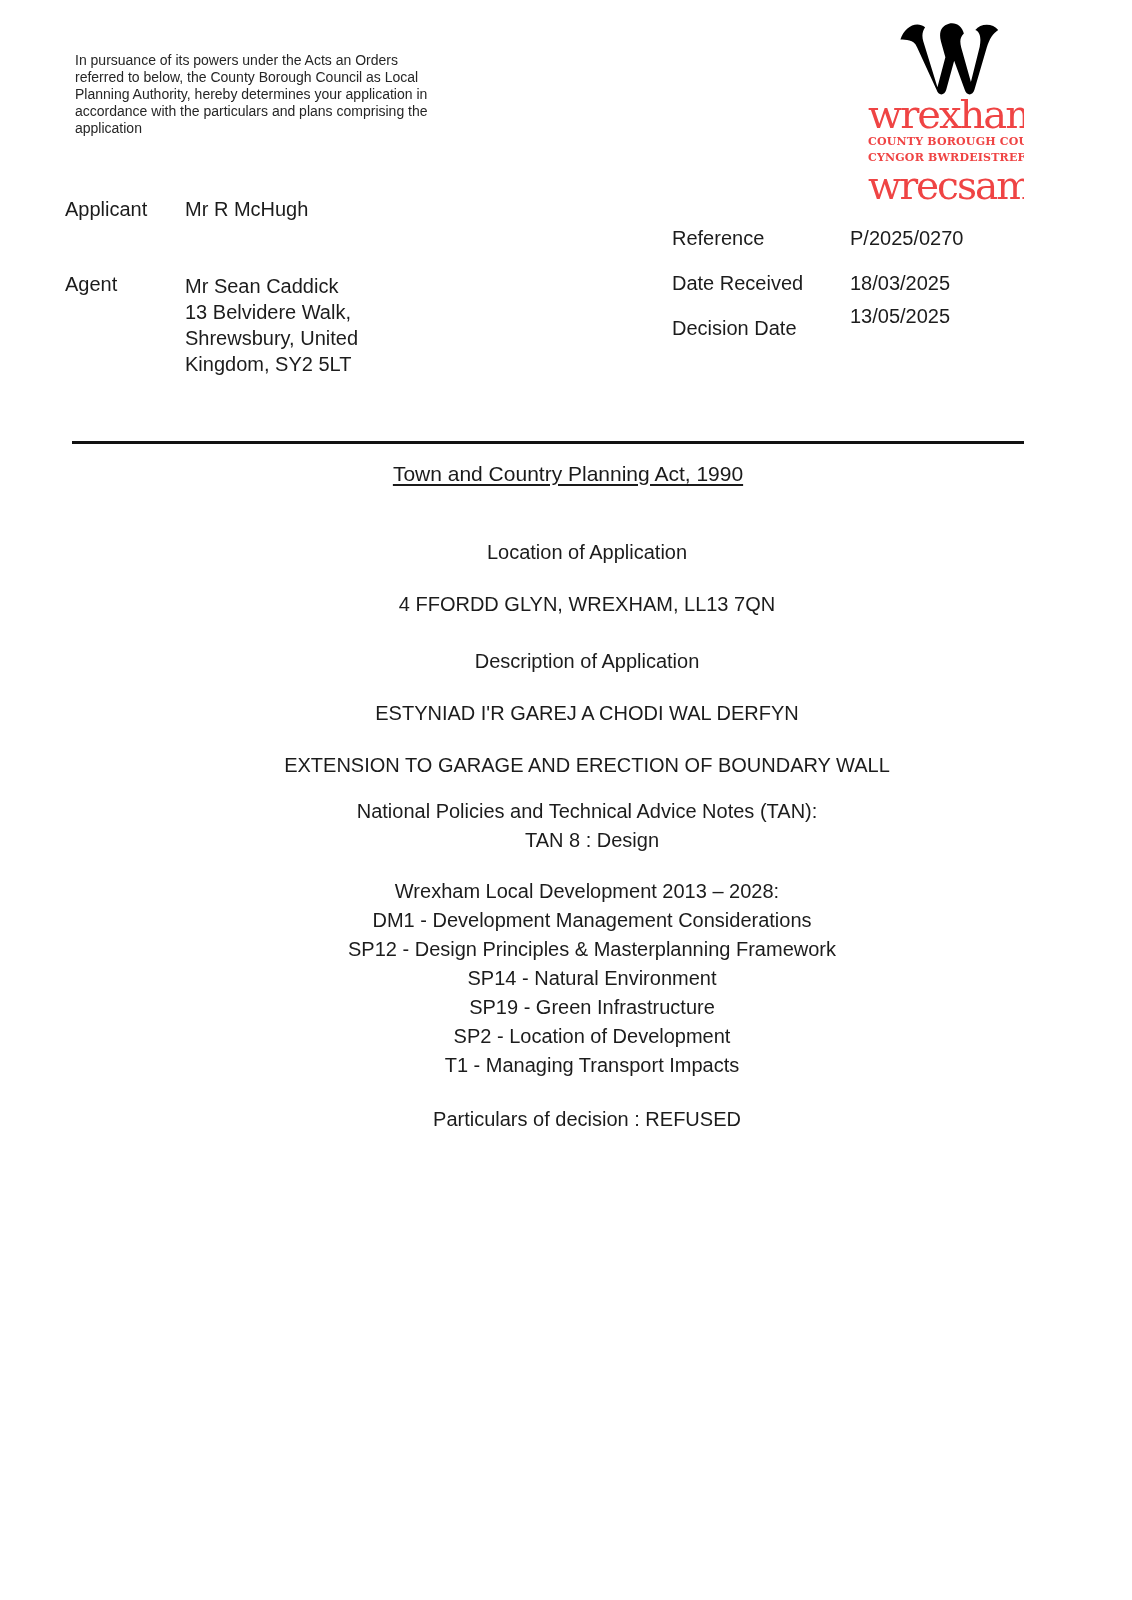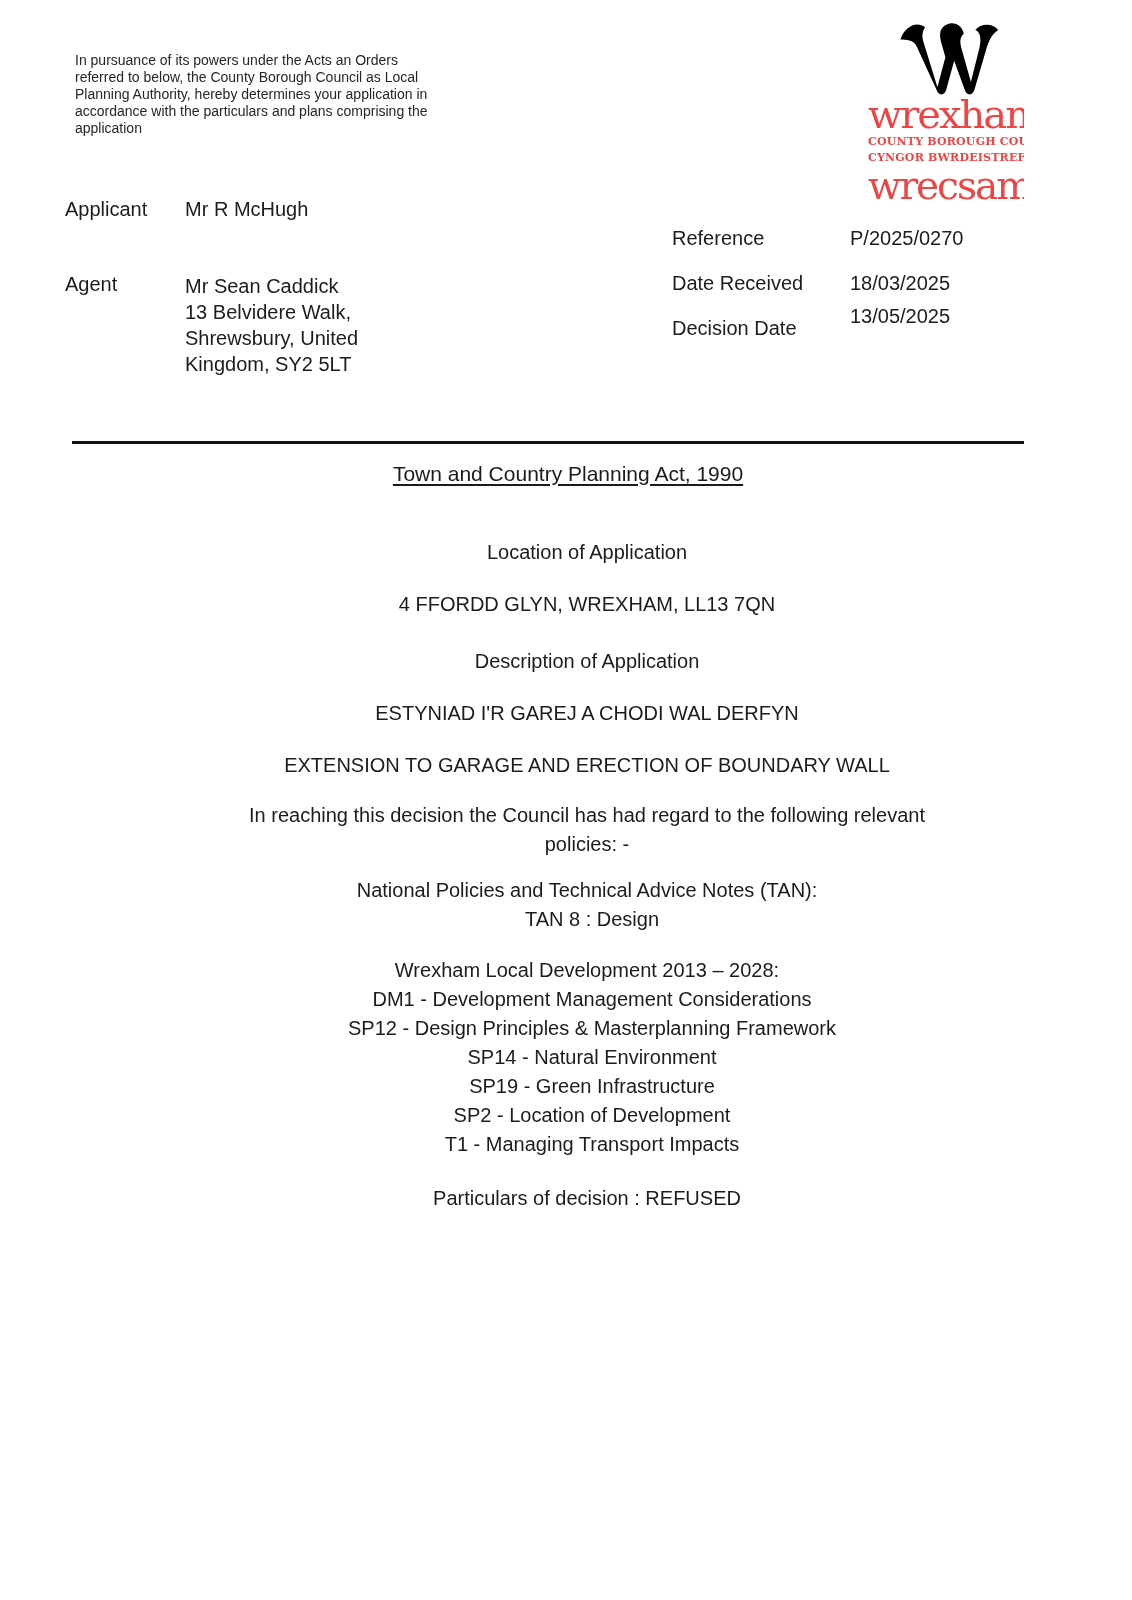--- a/index.html
+++ b/index.html
@@ -145,24 +145,20 @@
   </div>
 
   <div class="body-block">
     <div class="line">Location of Application</div>
     <div class="line m23">4 FFORDD GLYN, WREXHAM, LL13 7QN</div>
 
     <div class="line m28">Description of Application</div>
     <div class="line m23">ESTYNIAD I'R GAREJ A CHODI WAL DERFYN</div>
     <div class="line m23">EXTENSION TO GARAGE AND ERECTION OF BOUNDARY WALL</div>
 
-    <div class="m21">
-      <div class="line">In reaching this decision the Council has had regard to the following relevant</div>
-      <div class="line">policies: -</div>
-    </div>
 
     <div class="m17">
       <div class="line">National Policies and Technical Advice Notes (TAN):</div>
       <div class="line ind">TAN 8 : Design</div>
     </div>
 
     <div class="m22">
       <div class="line">Wrexham Local Development 2013 – 2028:</div>
       <div class="line ind">DM1 - Development Management Considerations</div>
       <div class="line ind">SP12 - Design Principles &amp; Masterplanning Framework</div>

